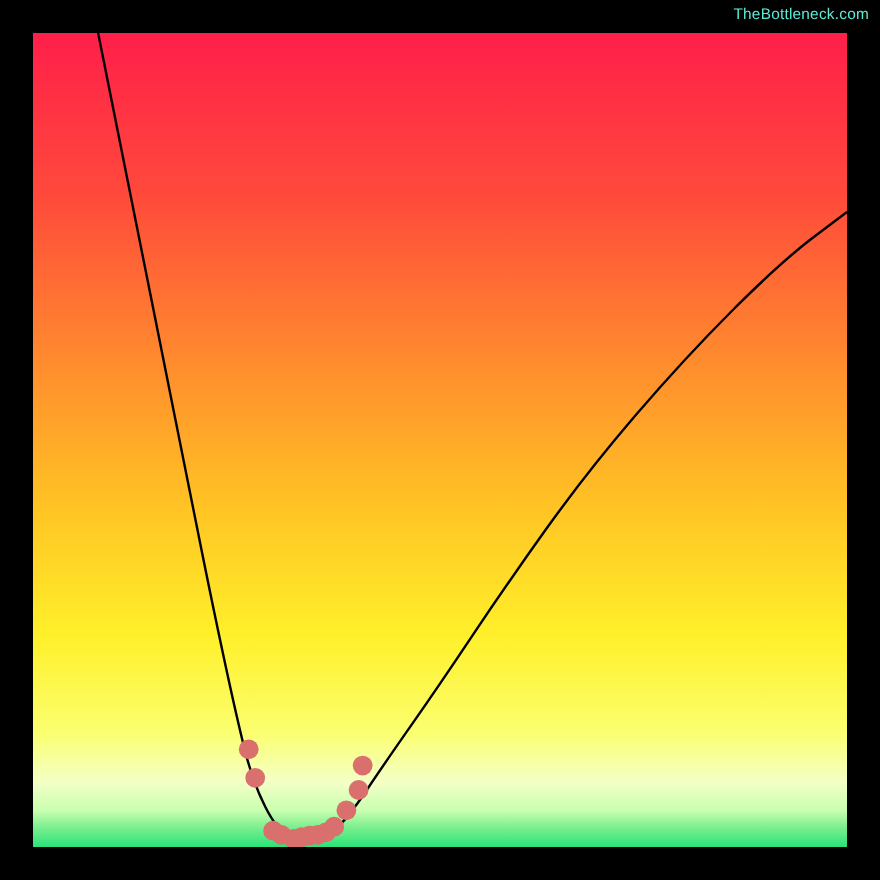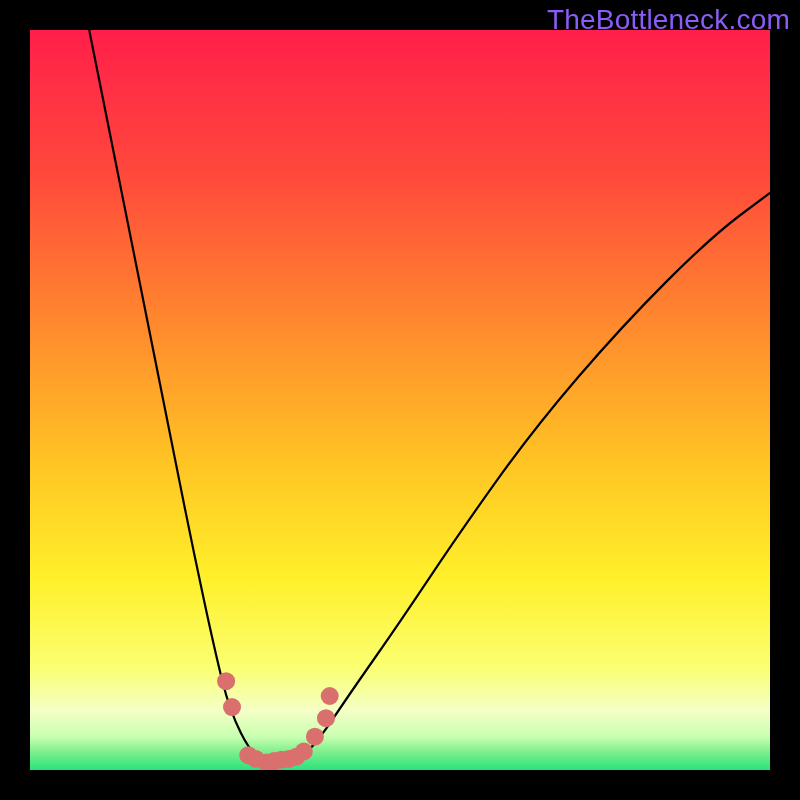--- a/index.html
+++ b/index.html
@@ -32,22 +32,22 @@
     inset: 0;
   }
   svg.curve {
     position: absolute;
     inset: 0;
   }
   .watermark {
     position: absolute;
     top: 4px;
     right: 10px;
-    color: #8b5cf6;
-    font-size: 28px;
+    color: #5eead4;
+    font-size: 14px;
     letter-spacing: 0.2px;
     user-select: none;
     text-align: right;
   }
 </style>
 </head>
 <body>
 
 <div class="frame">
 

